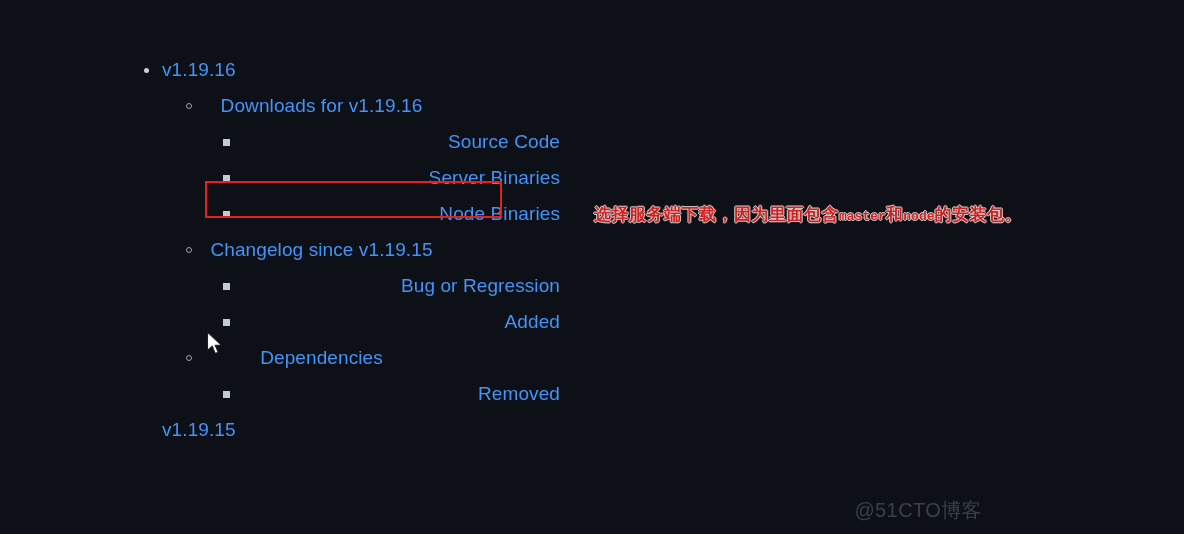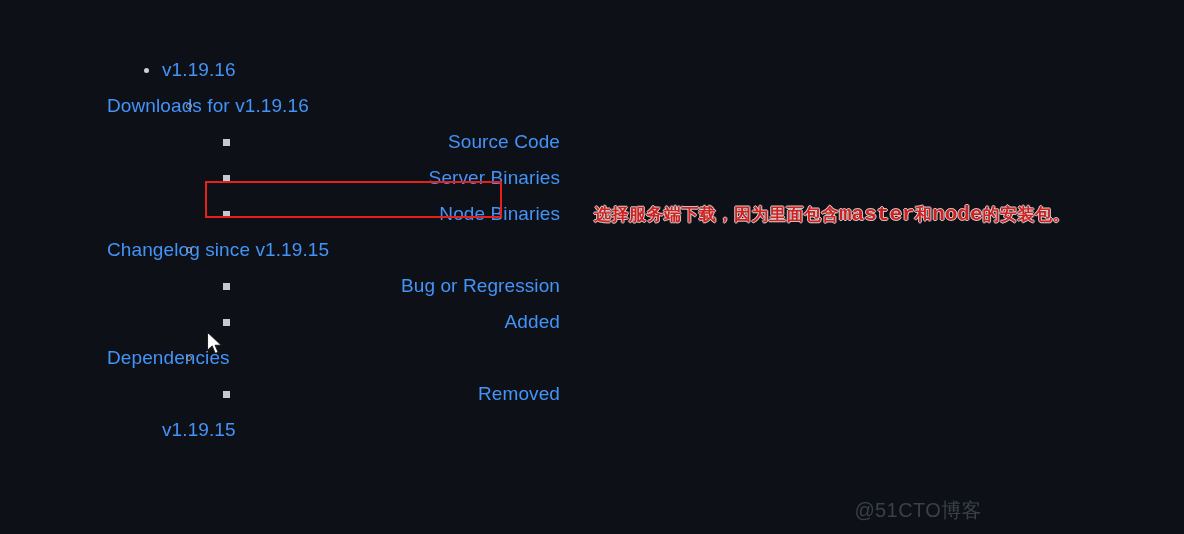--- a/index.html
+++ b/index.html
@@ -40,21 +40,21 @@
 
   
   .lvl1 { padding-left:162px; }
   .lvl1 .bullet {
     left:144px; top:16px;
     width:5px; height:5px;
     border-radius:50%;
     background:#c9d1d9;
   }
   
-  .lvl2 { padding-left:107px; }
+  .lvl2 { padding-left:83px;text-align:center; }
   .lvl2 .bullet {
     left:186px; top:15px;
     width:6px; height:6px;
     border-radius:50%;
     border:1.3px solid #9aa4b0;
     background:transparent;
   }
   
   .lvl3 { padding-left:240px;text-align:right; }
   .lvl3 .bullet {
@@ -82,21 +82,21 @@
     text-shadow:
        0 -1px 0 rgba(235,220,220,.85),
        0  1px 0 rgba(235,220,220,.85),
       -1px  0 0 rgba(235,220,220,.85),
        1px  0 0 rgba(235,220,220,.85);
     font-weight:bold;
     letter-spacing:0.5px;
   }
   #annotation .mono {
     font-family:"Liberation Mono", monospace;
-    font-size:21px;
+    font-size:13px;
     letter-spacing:0;
   }
 
   
   #watermark {
     position:absolute;
     right:18px; bottom:10px;
     color:#3a4049;
     font-size:20px;
     letter-spacing:.4px;

